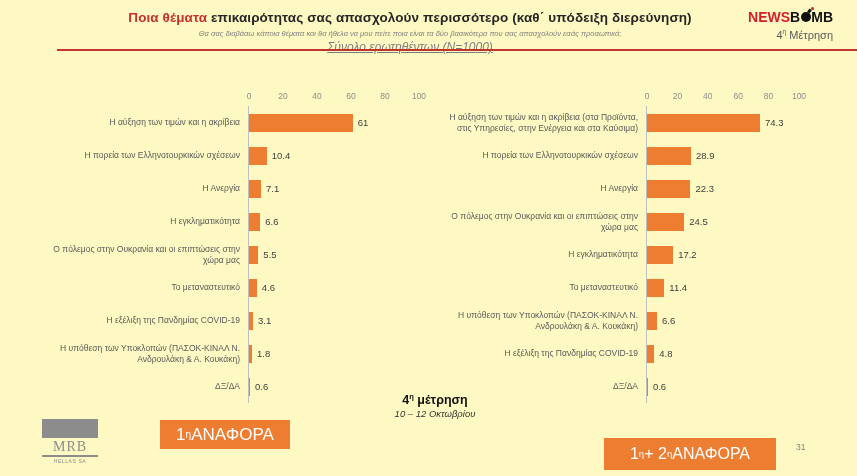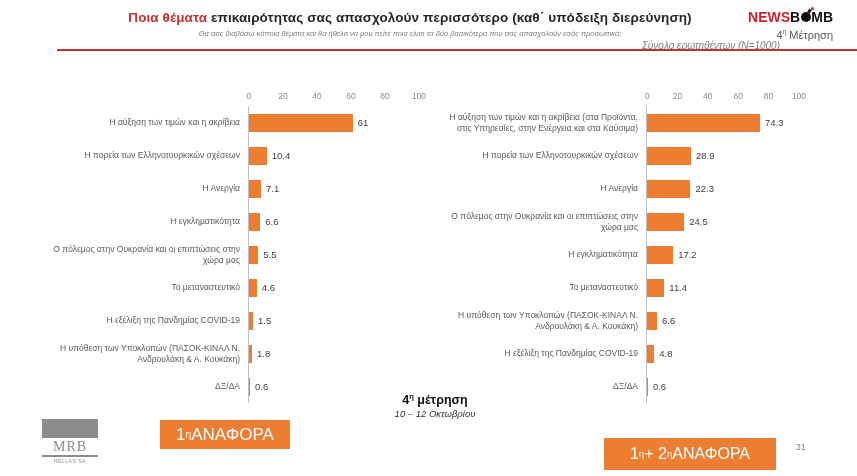--- a/index.html
+++ b/index.html
@@ -1,25 +1,25 @@
 <!DOCTYPE html>
 <html><head>
 <meta charset="utf-8">
 <style>
   html,body{margin:0;padding:0;background:#e8e8e8;}
-  .slide{position:relative;width:857px;height:476px;background:#ffffff;overflow:hidden;
+  .slide{position:relative;width:857px;height:476px;background:#fef9c3;overflow:hidden;
          font-family:"Liberation Sans","DejaVu Sans",sans-serif;}
   
   .header-title{position:absolute;top:10px;left:40px;width:740px;text-align:center;
     font-size:13.5px;font-weight:bold;color:#262626;letter-spacing:0.1px;}
   .header-title .t-red{color:#c3322b;}
   .header-sub{position:absolute;top:29px;left:40px;width:740px;text-align:center;
     font-size:7.5px;font-style:italic;color:#7f7f7f;}
-  .header-sample{position:absolute;top:40px;left:40px;width:740px;text-align:right;
-    font-size:10px;font-style:italic;color:#7f7f7f;text-decoration:underline;}
+  .header-sample{position:absolute;top:40px;left:40px;width:740px;text-align:center;
+    font-size:12px;font-style:italic;color:#7f7f7f;text-decoration:underline;}
   .red-line{position:absolute;top:49px;left:57px;right:0;height:2px;background:#c3322b;}
   .logo{position:absolute;top:9px;right:24px;font-weight:800;font-size:14px;
     font-family:"Liberation Sans","DejaVu Sans",sans-serif;letter-spacing:0;white-space:nowrap;}
   .logo .l-red{color:#d31f2b;}
   .logo .l-black{color:#111111;}
   .bomb{display:inline-block;width:10px;height:10px;background:#111;border-radius:50%;
     position:relative;top:0px;margin:0 0.5px;}
   .bomb::after{content:"";position:absolute;top:-3px;right:0px;width:3px;height:4px;background:#111;
     transform:rotate(35deg);}
   .bomb::before{content:"";position:absolute;top:-5px;right:-3px;width:3px;height:3px;background:#d31f2b;
@@ -122,21 +122,21 @@
           <div class="row-label">Το μεταναστευτικό</div>
           <div class="bar-track">
             <div class="bar" style="width: 4.6%;"></div>
             <span class="bar-value" style="left: calc(4.6% + 5px);">4.6</span>
           </div>
         </div>
         <div class="chart-row">
           <div class="row-label">Η εξέλιξη της Πανδημίας COVID-19</div>
           <div class="bar-track">
             <div class="bar" style="width: 2.4%;"></div>
-            <span class="bar-value" style="left: calc(2.4% + 5px);">1.5</span>
+            <span class="bar-value" style="left: calc(2.4% + 5px);">3.1</span>
           </div>
         </div>
         <div class="chart-row">
           <div class="row-label">Η υπόθεση των Υποκλοπών (ΠΑΣΟΚ-ΚΙΝΑΛ Ν. Ανδρουλάκη &amp; Α. Κουκάκη)</div>
           <div class="bar-track">
             <div class="bar" style="width: 1.8%;"></div>
             <span class="bar-value" style="left: calc(1.8% + 5px);">1.8</span>
           </div>
         </div>
         <div class="chart-row">

